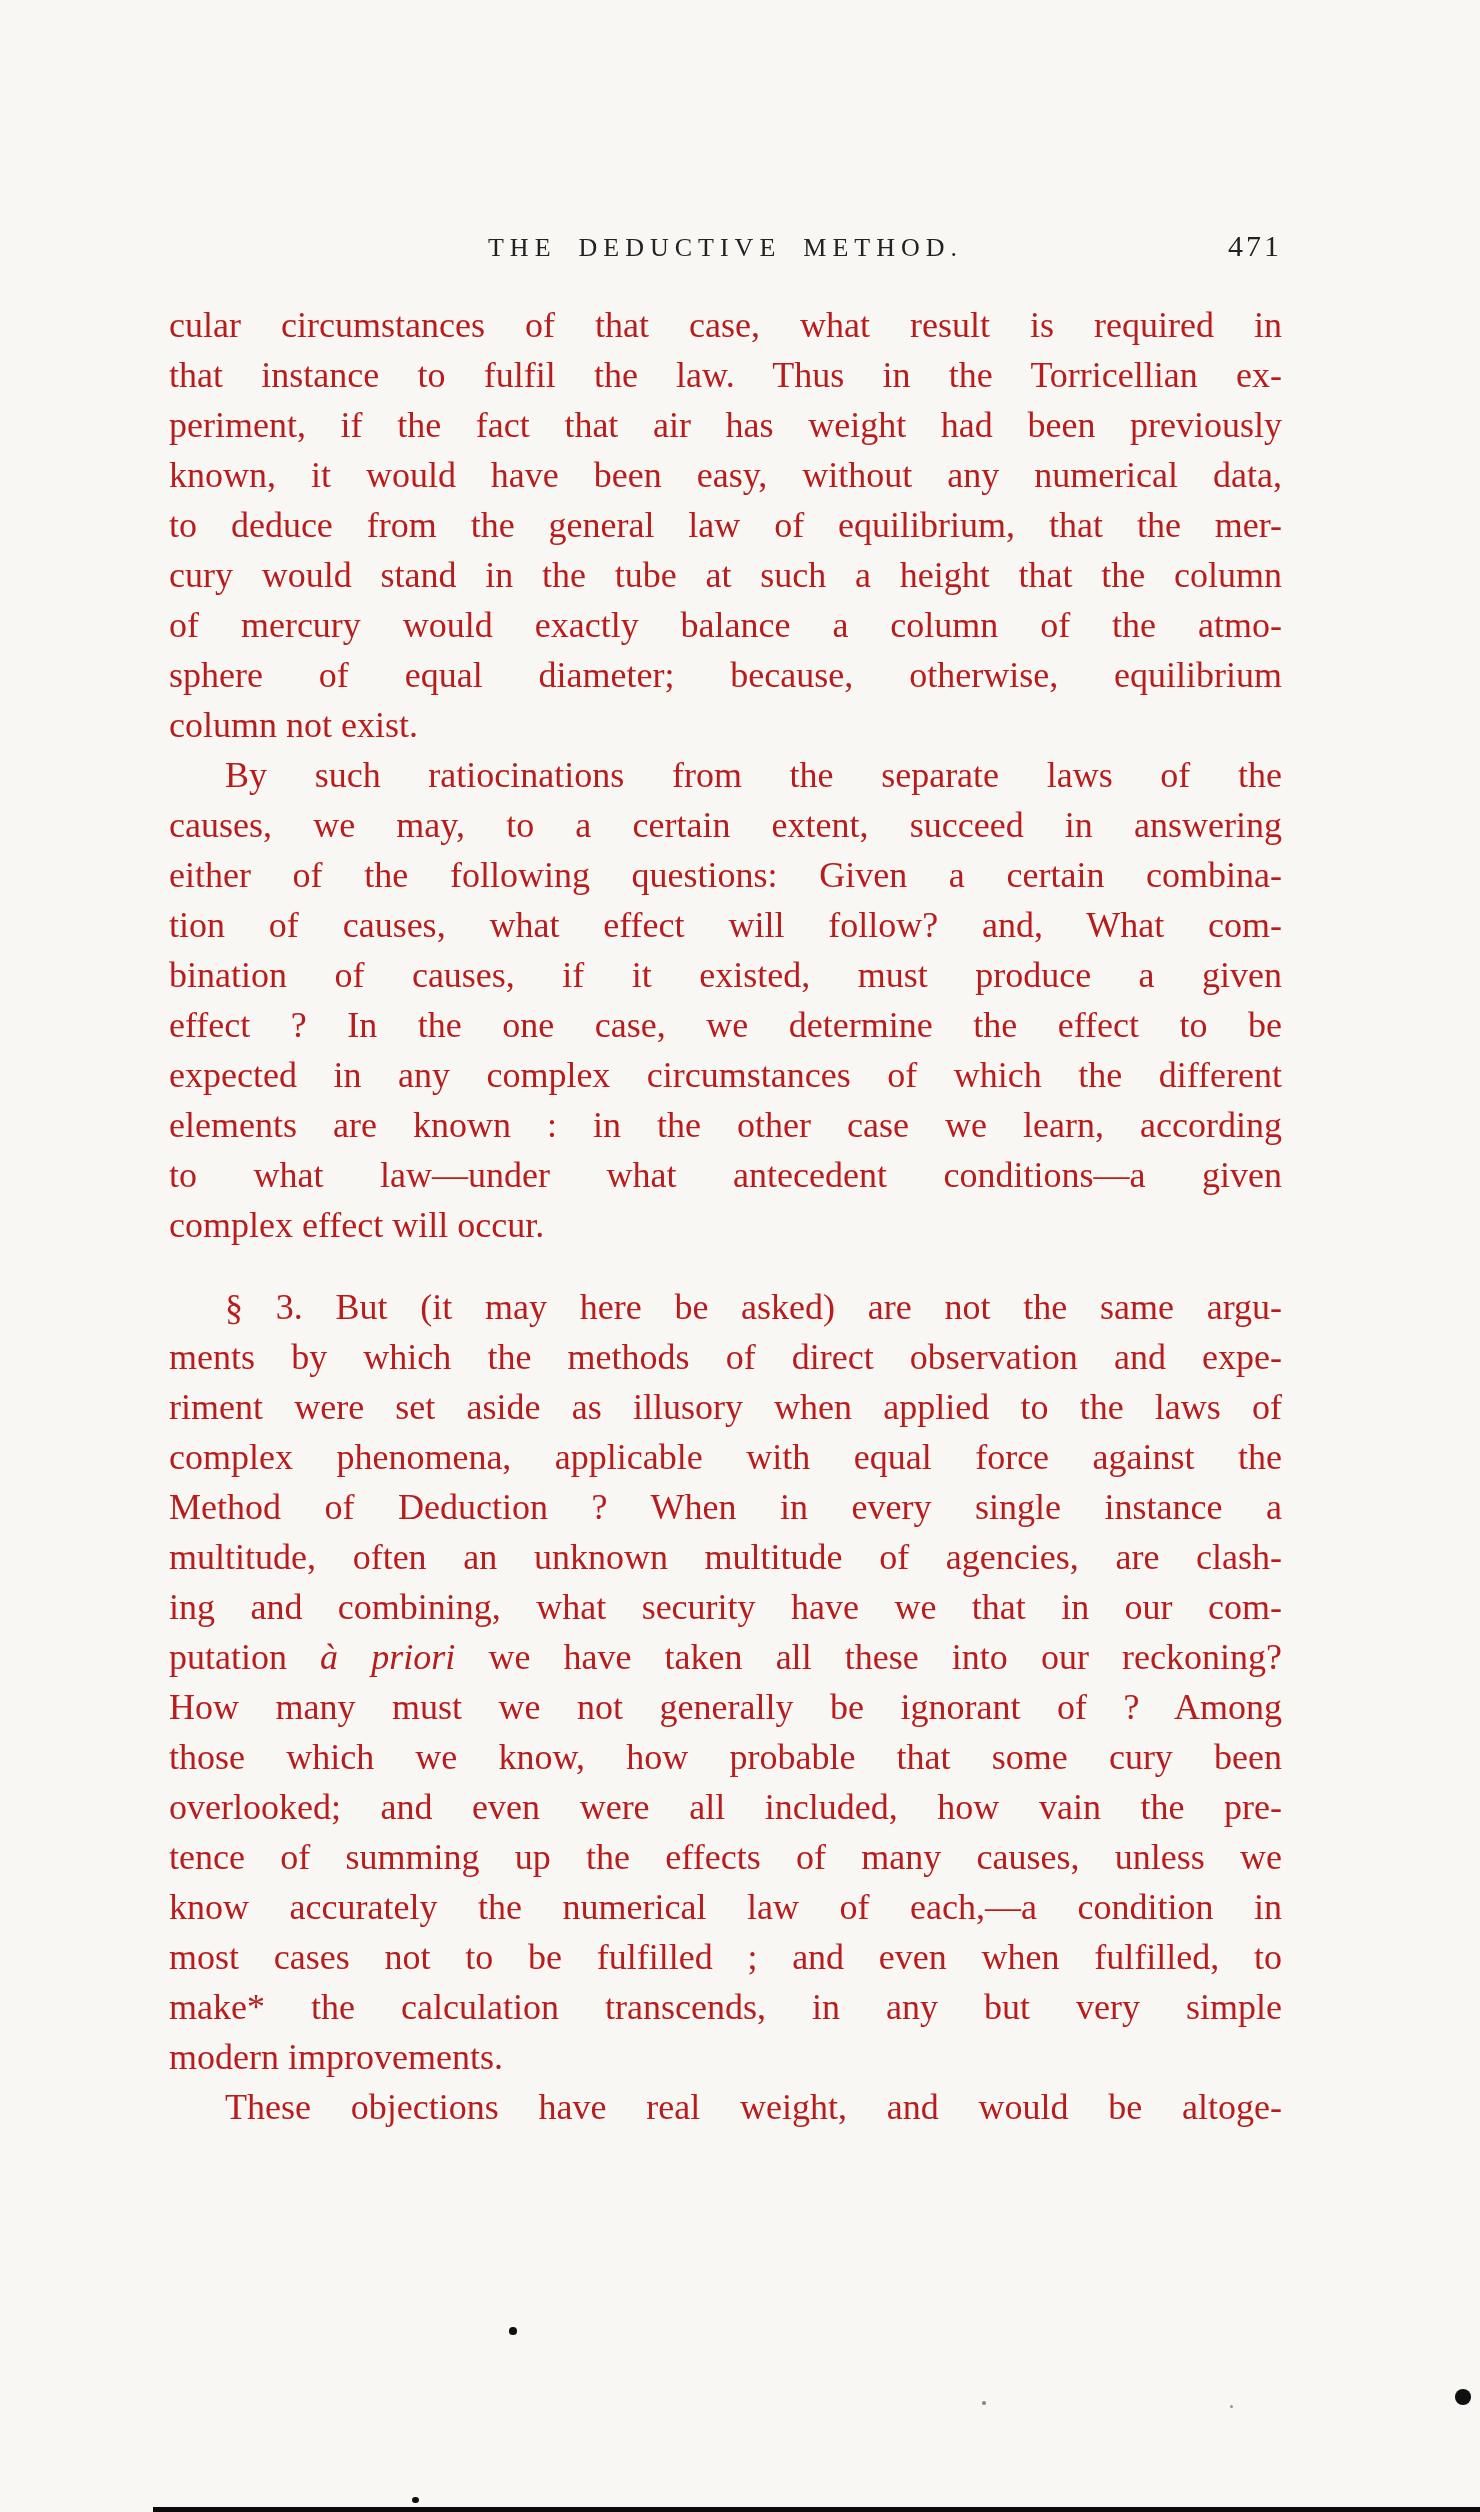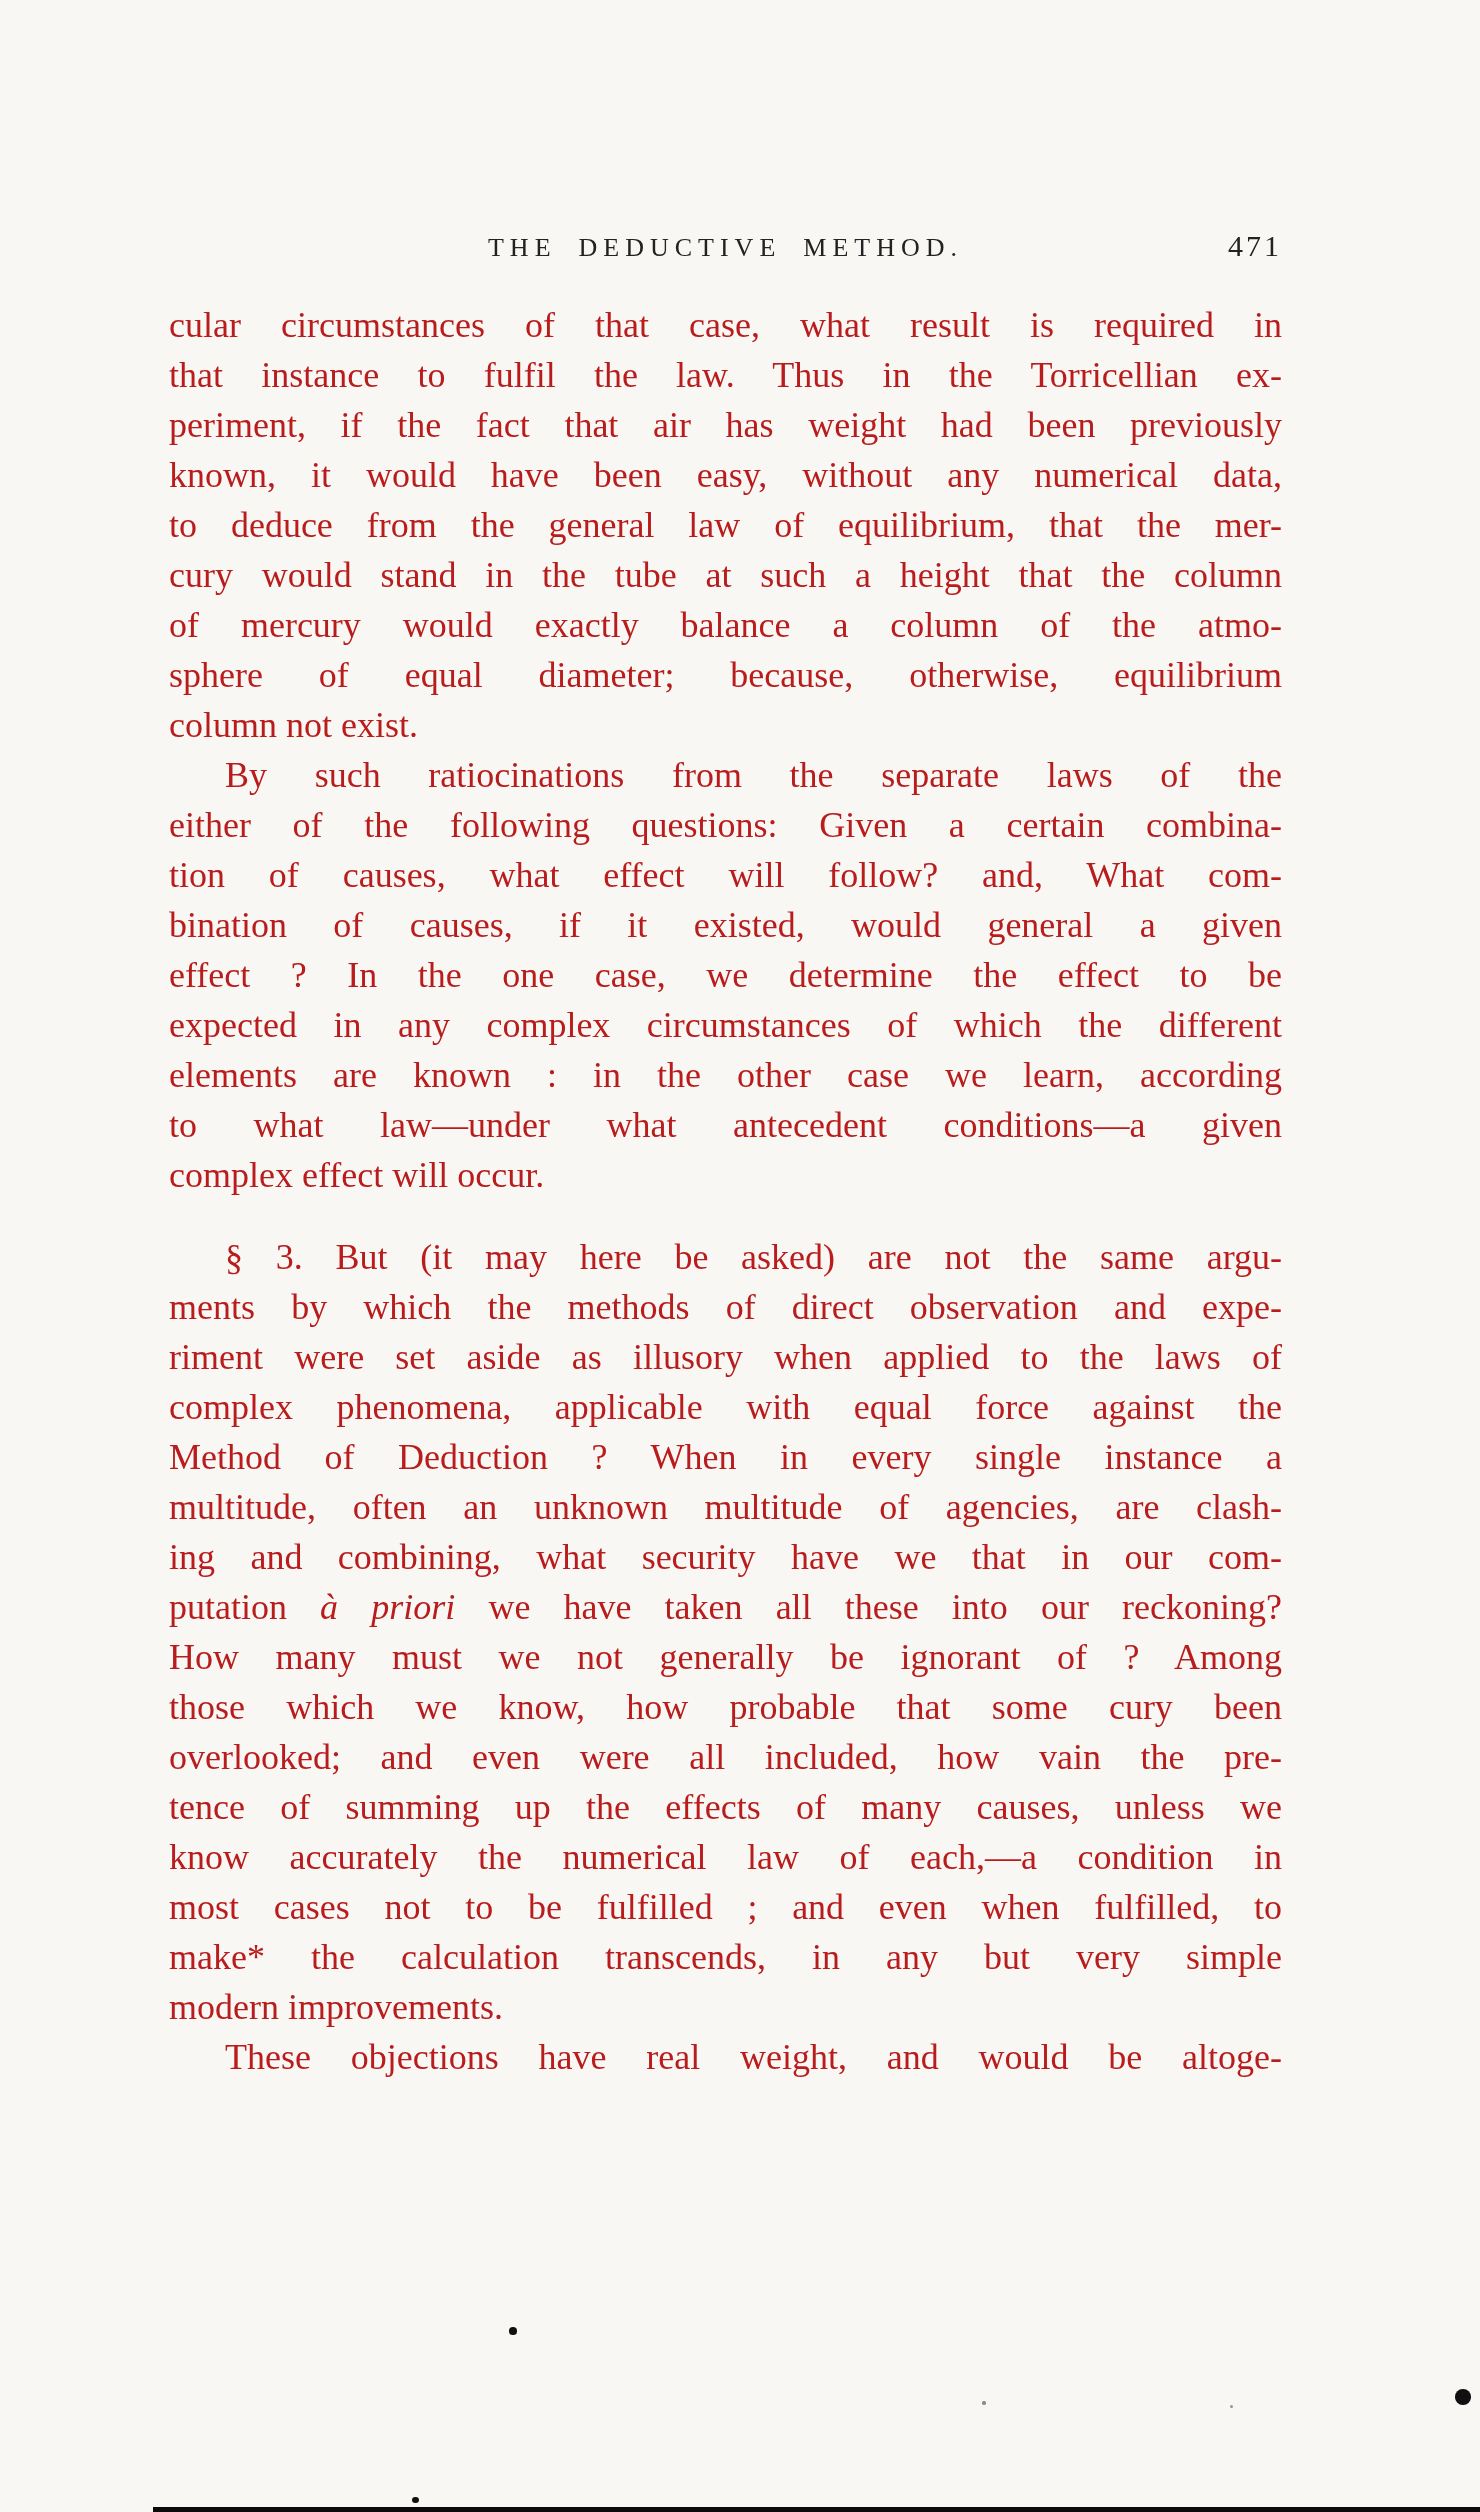--- a/index.html
+++ b/index.html
@@ -96,23 +96,24 @@
       <div class="line">known, it would have been easy, without any numerical data,</div>
       <div class="line">to deduce from the general law of equilibrium, that the mer-</div>
       <div class="line">cury would stand in the tube at such a height that the column</div>
       <div class="line">of mercury would exactly balance a column of the atmo-</div>
       <div class="line">sphere of equal diameter; because, otherwise, equilibrium</div>
       <div class="line short">column not exist.</div>
     </div>
 
     <div class="paragraph">
       <div class="line indent">By such ratiocinations from the separate laws of the</div>
+      <div class="line">causes, we may, to a certain extent, succeed in answering</div>
       <div class="line">either of the following questions: Given a certain combina-</div>
       <div class="line">tion of causes, what effect will follow? and, What com-</div>
-      <div class="line">bination of causes, if it existed, would general a given</div>
+      <div class="line">bination of causes, if it existed, must produce a given</div>
       <div class="line">effect ?  In the one case, we determine the effect to be</div>
       <div class="line">expected in any complex circumstances of which the different</div>
       <div class="line">elements are known : in the other case we learn, according</div>
       <div class="line">to what law—under what antecedent conditions—a given</div>
       <div class="line short">complex effect will occur.</div>
     </div>
 
     <div class="paragraph section-start">
       <div class="line indent">§ 3.  But (it may here be asked) are not the same argu-</div>
       <div class="line">ments by which the methods of direct observation and expe-</div>

